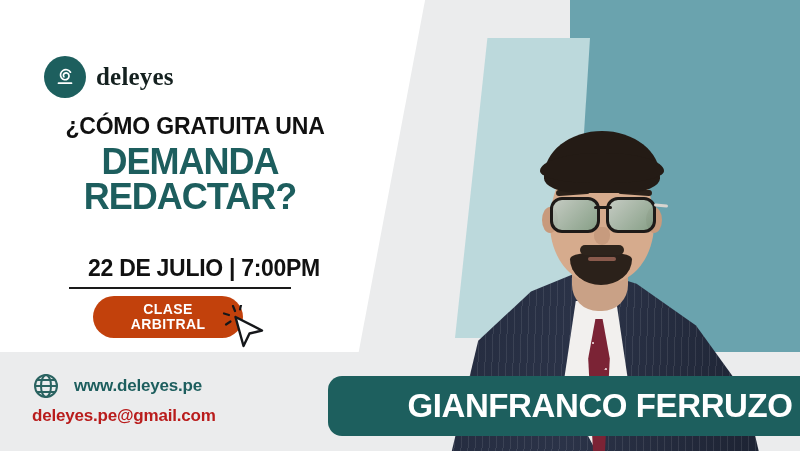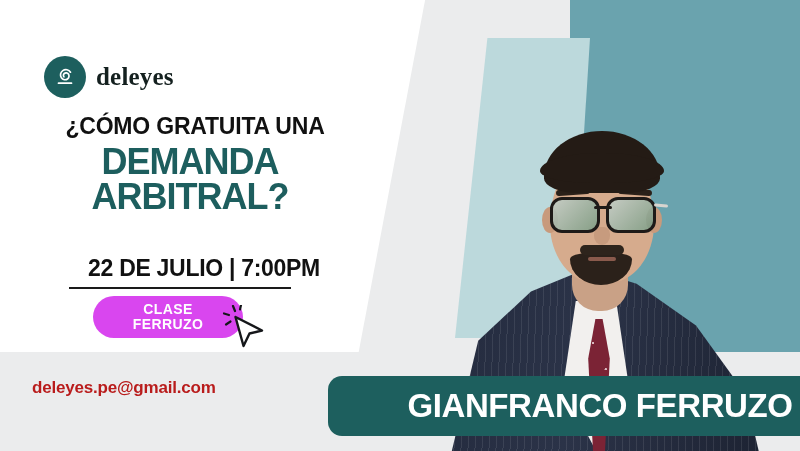--- a/index.html
+++ b/index.html
@@ -130,21 +130,21 @@
   .date-text{
     font-size:23px;font-weight:700;color:#111111;letter-spacing:-.3px;display:inline-block;margin-left:48px;
   }
   .date-rule{
     width:222px;height:2px;background:#1a1a1a;margin:5px auto 0;
   }
 
   
   .cta{
     position:absolute;left:93px;top:296px;width:150px;height:42px;
-    background:#d946ef;border:none;border-radius:21px;
+    background:#c2410c;border:none;border-radius:21px;
     color:#ffffff;font-weight:700;font-size:14px;line-height:1.05;
     letter-spacing:.4px;cursor:pointer;text-align:center;
     display:flex;flex-direction:column;align-items:center;justify-content:center;
     font-family:"Liberation Sans",sans-serif;
   }
   .cursor-icon{position:absolute;left:222px;top:305px;width:52px;height:52px;}
 
   
   .contact{position:absolute;left:32px;top:372px;}
   .contact-row{display:flex;align-items:center;gap:14px;}
@@ -207,45 +207,55 @@
         <path d="M18.5 8.2c-1.6-2.6-5.2-3.3-7.7-1.6-2.4 1.6-3 4.9-1.4 7.2 1.4 2 4.2 2.5 6.1 1.2 1.6-1.1 2-3.4.9-4.9-1-1.3-2.9-1.6-4.1-.6-1 .8-1.2 2.3-.4 3.3" fill="none" stroke="#ffffff" stroke-width="1.7" stroke-linecap="round"></path>
         <path d="M6.5 19.2h13" fill="none" stroke="#ffffff" stroke-width="1.7" stroke-linecap="round"></path>
       </svg>
     </span>
     <span class="logo-word">deleyes</span>
   </div>
 
   <div class="kicker">¿CÓMO GRATUITA UNA</div>
   <div class="headline">
     <span class="l1">DEMANDA</span>
-    <span class="l2">ARBITRAL?</span>
+    <span class="l2">REDACTAR?</span>
   </div>
 
   <div class="datewrap">
     <div class="date-text">22 DE JULIO | 7:00PM</div>
     <div class="date-rule"></div>
   </div>
 
   <button class="cta">
     <span>CLASE</span>
-    <span>FERRUZO</span>
+    <span>ARBITRAL</span>
   </button>
   <span class="cursor-icon">
     <svg width="52" height="52" viewBox="0 0 52 52" aria-hidden="true">
       <g stroke="#15171a" stroke-width="2.2" stroke-linecap="round">
         <path d="M13 6 L11 1"></path>
           <path d="M7 10 L2 8.5"></path>
           <path d="M8.5 16.5 L4 19.5"></path>
           <path d="M18 4.5 L19 0"></path>
       </g>
       <path d="M13.5 12 L40 25.5 L27.5 28.5 L21.5 41 Z" fill="#ffffff" stroke="#15171a" stroke-width="2.4" stroke-linejoin="round"></path>
     </svg>
   </span>
 
   <div class="contact">
+    <div class="contact-row">
+      <span class="globe">
+        <svg width="28" height="28" viewBox="0 0 28 28" aria-hidden="true">
+          <circle cx="14" cy="14" r="11" fill="none" stroke="#2a6361" stroke-width="2"></circle>
+          <ellipse cx="14" cy="14" rx="5" ry="11" fill="none" stroke="#2a6361" stroke-width="2"></ellipse>
+          <path d="M3 14h22M5 8h18M5 20h18" fill="none" stroke="#2a6361" stroke-width="2"></path>
+        </svg>
+      </span>
+      <span class="site">www.deleyes.pe</span>
+    </div>
     <div class="mail">deleyes.pe@gmail.com</div>
   </div>
 
   <div class="name-banner">
     <span class="name-text">GIANFRANCO FERRUZO</span>
   </div>
 
 </div>
 
 </body></html>

